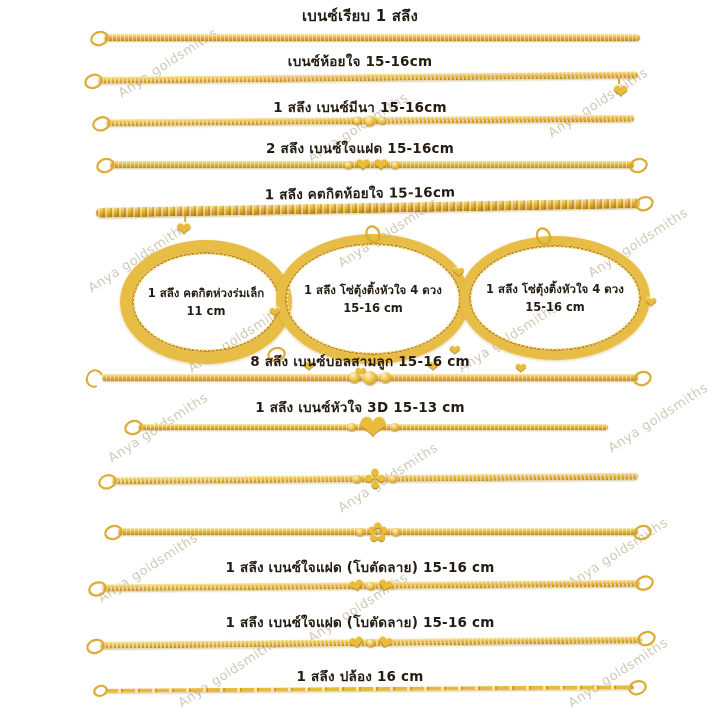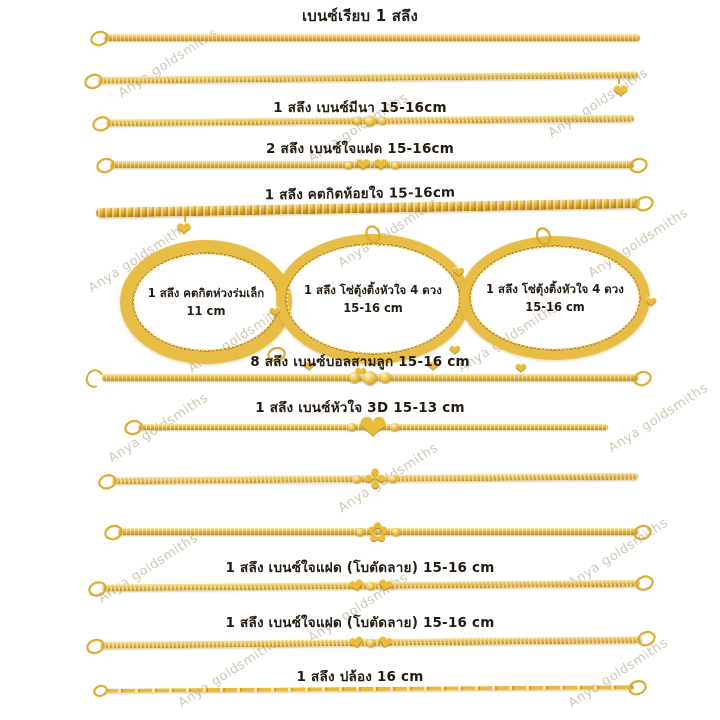--- a/index.html
+++ b/index.html
@@ -99,20 +99,21 @@
   <span class="wm" style="left:560px;top:545px">Anya goldsmiths</span>
   <span class="wm" style="left:300px;top:600px">Anya goldsmiths</span>
   <span class="wm" style="left:170px;top:665px">Anya goldsmiths</span>
   <span class="wm" style="left:560px;top:665px">Anya goldsmiths</span>
 
   <div class="row-label title" style="top:4px">เบนซ์เรียบ 1 สลึง</div>
   <div class="chain" style="top:34px;left:104px;width:536px">
     <span class="clasp" style="left:-14px;top:-3px"></span>
   </div>
 
+  <div class="row-label" style="top:50px">เบนซ์ห้อยใจ  15-16cm</div>
   <div class="chain" style="top:74px;left:98px;width:540px;transform:rotate(-0.6deg)">
     <span class="clasp" style="left:-14px;top:-3px"></span>
     <span class="link" style="right:18px;top:6px"></span>
     <span class="dangle glyph g18" style="right:10px;top:11px">❤</span>
   </div>
 
   <div class="row-label" style="top:96px">1 สลึง เบนซ์มีนา  15-16cm</div>
   <div class="chain" style="top:117px;left:106px;width:528px;transform:rotate(-0.5deg)">
     <span class="clasp" style="left:-14px;top:-3px"></span>
     <span class="orn">

